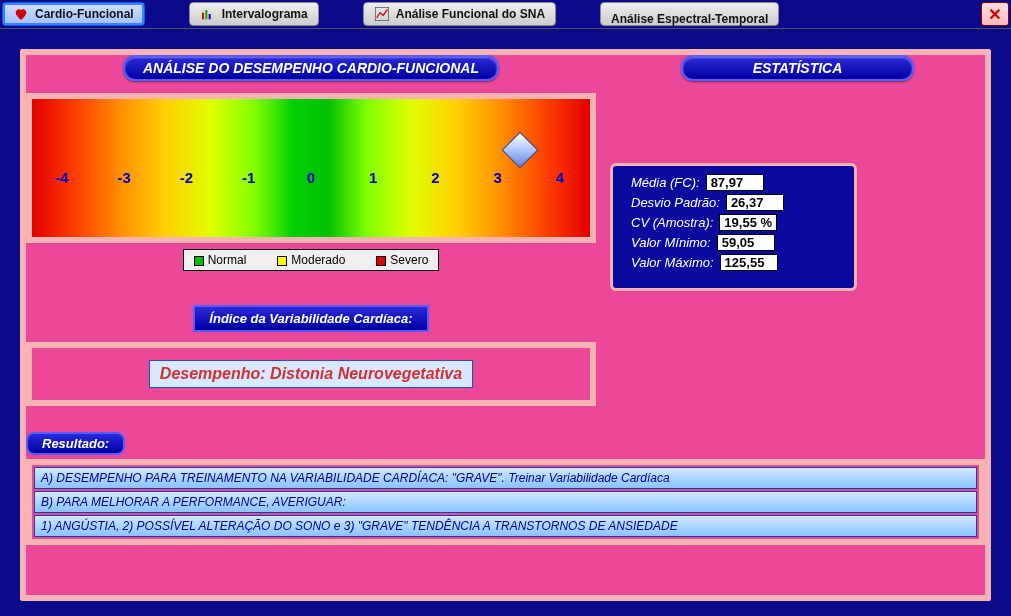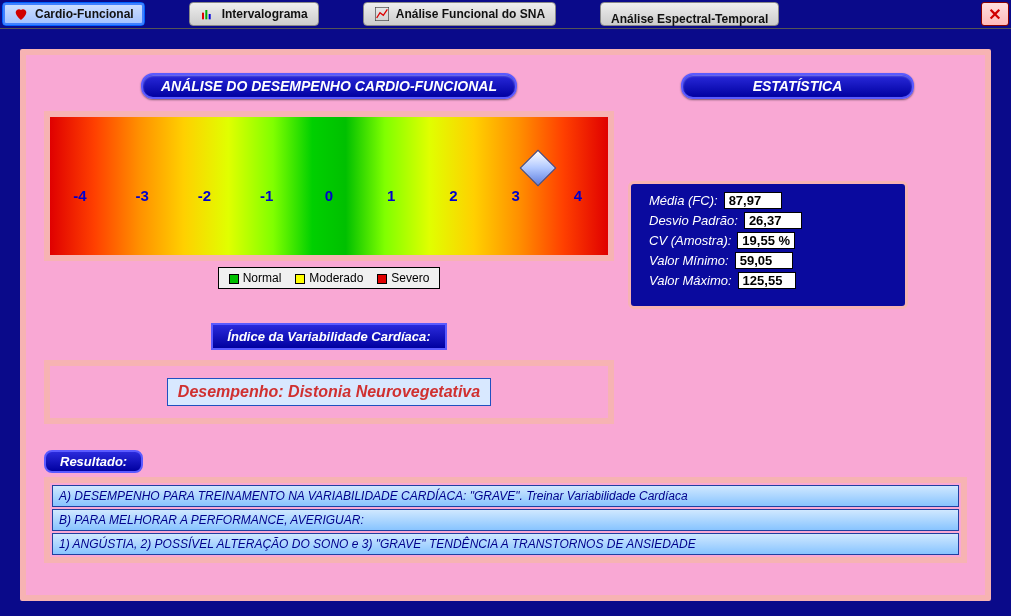--- a/index.html
+++ b/index.html
@@ -57,22 +57,21 @@
   font-size: 16px;
 }
 .icon-svg { width: 16px; height: 16px; }
 
 .main-area {
   padding: 20px;
 }
 .frame {
   border: 6px solid #f7b3b3;
   border-radius: 2px;
-  background: #f9a8d4;
-  padding: 18px;
+  background: #ec4899;
   height: 552px;
 }
 .columns {
   display: flex;
   gap: 14px;
 }
 .left-col { flex: 0 0 570px; }
 .right-col { flex: 1; }
 
 .section-header {
@@ -140,21 +139,21 @@
   border: 1px solid #3050a0;
 }
 
 .legend-row {
   display: flex;
   justify-content: center;
   margin-top: 6px;
 }
 .legend-box {
   display: flex;
-  gap: 14px;
+  gap: 31px;
   background: #f0f0f0;
   border: 1px solid #000;
   padding: 3px 10px;
   font-size: 12px;
   align-items: center;
 }
 .swatch {
   width: 10px;
   height: 10px;
   border: 1px solid #000;
@@ -194,21 +193,21 @@
   padding: 4px 10px;
   font-style: italic;
 }
 
 .stats-box {
   border: 3px solid #f7b3b3;
   border-radius: 6px;
   background: #0a0a9e;
   padding: 8px 18px 14px 18px;
   margin-top: 70px;
-  width: 280px;
+  width: 247px;
 }
 .stat-row {
   display: flex;
   align-items: center;
   color: #fff;
   margin-bottom: 3px;
   font-size: 13px;
 }
 .stat-label {
   font-style: italic;

